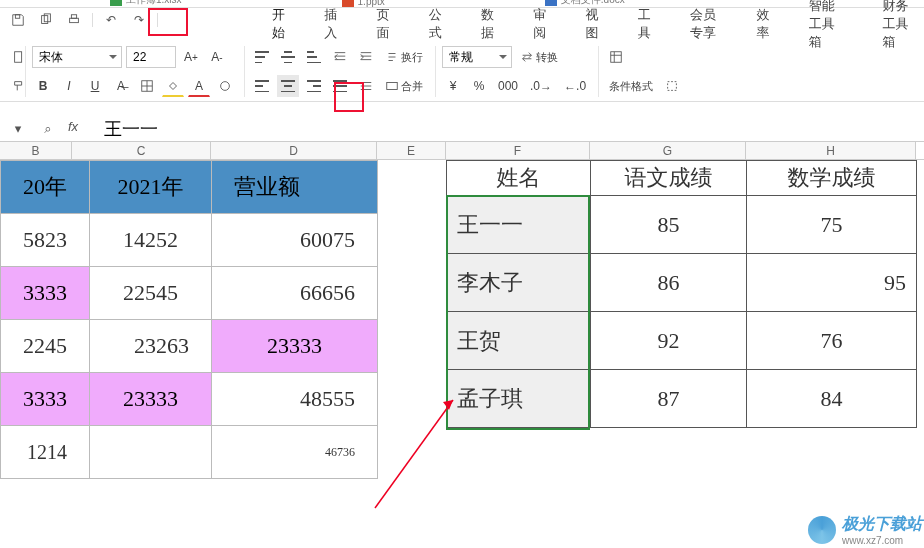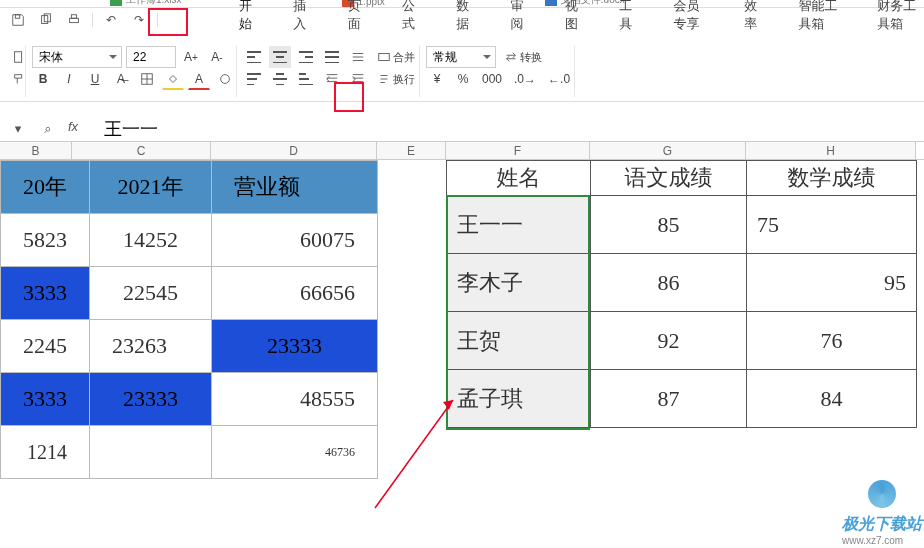--- a/index.html
+++ b/index.html
@@ -9,27 +9,27 @@
   .file-tab { display: flex; align-items: center; gap: 4px; font-size: 10px; color: #777; }
   .file-icon { width: 12px; height: 12px; display: inline-block; }
   .icon-s { background: #3a9e4d; }
   .icon-p { background: #d84a2a; }
   .icon-w { background: #3a72c4; }
   
   .qat { display: flex; height: 24px; align-items: center; padding: 0 6px; gap: 4px; }
   .qat button { background: none; border: none; width: 24px; height: 20px; cursor: pointer; color: #555; font-size: 12px; display: flex; align-items: center; justify-content: center; }
   .qat .sep { width: 1px; height: 14px; background: #ddd; margin: 0 2px; }
   
-  .menu-tabs { display: flex; height: 22px; align-items: flex-end; padding-left: 85px; gap: 26px; font-size: 13px; }
+  .menu-tabs { display: flex; height: 22px; align-items: center; padding-left: 118px; gap: 26px; font-size: 13px; }
   .menu-tab { cursor: pointer; padding: 2px 6px; color: #444; }
   .menu-tab.active { color: #222; }
   .highlight-box { position: absolute; border: 2px solid #e13; pointer-events: none; }
   
   .ribbon { display: flex; height: 60px; border-bottom: 1px solid #ddd; padding: 4px 8px; gap: 6px; align-items: stretch; }
-  .ribbon-group { display: flex; flex-direction: column; justify-content: flex-start; border-right: 1px solid #e5e5e5; }
+  .ribbon-group { display: flex; flex-direction: column; justify-content: space-between; border-right: 1px solid #e5e5e5; padding-right: 8px; }
   .ribbon-row { display: flex; align-items: center; gap: 4px; }
   .rb { background: none; border: 1px solid transparent; height: 22px; min-width: 22px; padding: 0 3px; cursor: pointer; display: flex; align-items: center; justify-content: center; font-size: 12px; color: #444; }
   .font-select { border: 1px solid #ccc; height: 22px; padding: 0 18px 0 6px; font-size: 12px; background: #fff; position: relative; min-width: 90px; text-align: left; }
   .size-select { border: 1px solid #ccc; height: 22px; padding: 0 12px 0 6px; font-size: 12px; background: #fff; min-width: 50px; text-align: left; }
   .dropdown-caret { position: absolute; right: 4px; top: 8px; border: 4px solid transparent; border-top-color: #666; }
   
   .align-ic { width: 14px; height: 12px; display: flex; flex-direction: column; justify-content: space-between; }
   .align-ic span { height: 1.5px; background: #555; }
   
   .fx-bar { display: flex; height: 26px; align-items: center; border-bottom: 1px solid #ccc; padding: 0 8px; gap: 10px; margin-top: 14px; }
@@ -37,30 +37,30 @@
   .fx-input { flex: 1; border: none; font-size: 18px; font-family: SimSun; padding-left: 6px; outline: none; }
   
   .grid-area { position: relative; }
   .col-headers { display: flex; height: 18px; border-bottom: 1px solid #ccc; }
   .col-h { border-right: 1px solid #ccc; text-align: center; font-size: 12px; color: #666; line-height: 18px; background: #f7f7f7; }
   
   table.main { border-collapse: collapse; position: absolute; left: 0; top: 18px; }
   table.main td { border: 1px solid #bbb; padding: 0 22px; font-size: 22px; height: 53px; font-family: SimSun, serif; }
   
   .blue-bg { background: #4a8ec4; color: #000; }
-  .orange-bg { background: #1d4ed8; color: #000; }
+  .orange-bg { background: #f0abfc; color: #000; }
   
   table.right { border-collapse: collapse; position: absolute; top: 18px; }
   table.right th { border: 1.5px solid #555; font-size: 22px; font-weight: 400; height: 35px; font-family: SimSun; padding: 0 10px; background: #fff; }
   table.right td { border: 1.5px solid #555; font-size: 22px; height: 58px; font-family: SimSun; padding: 0 10px; }
   .sel-col { background: #efefef; }
   
   .sel-outline { position: absolute; border: 2px solid #2e8b3d; pointer-events: none; }
   
-  .watermark { position: absolute; right: 2px; bottom: 2px; display: flex; align-items: center; gap: 6px; font-size: 16px; color: #4aa0d8; font-style: italic; font-weight: 600; flex-direction: column; }
+  .watermark { position: absolute; right: 2px; bottom: 2px; display: flex; align-items: center; gap: 6px; font-size: 16px; color: #4aa0d8; font-style: italic; font-weight: 600; }
   .wm-logo { width: 28px; height: 28px; border-radius: 50%; background: conic-gradient(#4aa0d8, #7dc4e8, #4aa0d8); position: relative; }
   .wm-url { font-size: 10px; color: #888; font-style: normal; font-weight: 400; display: block; }
 
   svg.ic { width: 14px; height: 14px; }
   .underline-red { border-bottom: 2px solid #d33; }
   .underline-yellow { border-bottom: 2px solid #ec3; }
 </style>
 </head>
 <body>
 
@@ -172,61 +172,20 @@
           </svg>
         </button>
     </div>
   </div>
 
   <div class="ribbon-group">
     <div class="ribbon-row">
       <button class="rb">
           <div class="align-ic">
             <span></span>
-            <span style="width:60%"></span>
-            <span></span>
-          </div>
-        </button>
-      <button class="rb" style="background:#e8e8e8;">
-          <div class="align-ic">
-            <span></span>
-            <span style="width:60%;margin:0 auto"></span>
-            <span></span>
-          </div>
-        </button>
-      <button class="rb">
-          <div class="align-ic">
-            <span></span>
-            <span style="width:60%;margin-left:auto"></span>
-            <span></span>
-          </div>
-        </button>
-      <button class="rb">
-          <div class="align-ic">
-            <span></span>
-            <span></span>
-            <span></span>
-          </div>
-        </button>
-      <button class="rb">
-          <svg class="ic" viewBox="0 0 16 16">
-            <path d="M2 4h12M2 8h12M2 12h12" stroke="#555"></path>
-          </svg>
-        </button>
-      <button class="rb">
-          <svg class="ic" viewBox="0 0 16 16">
-            <rect x="2" y="4" width="12" height="8" fill="none" stroke="#555"></rect>
-          </svg>
-          <span style="margin-left:2px;font-size:11px">合并</span>
-        </button>
-    </div>
-    <div class="ribbon-row">
-      <button class="rb">
-          <div class="align-ic">
-            <span></span>
             <span style="width:70%"></span>
             <span style="width:50%"></span>
           </div>
         </button>
       <button class="rb">
           <div class="align-ic">
             <span style="width:60%;margin:0 auto"></span>
             <span></span>
             <span style="width:60%;margin:0 auto"></span>
           </div>
@@ -246,20 +205,61 @@
       <button class="rb">
           <svg class="ic" viewBox="0 0 16 16">
             <path d="M2 3h12M2 7h12M2 11h12 M2 5l3 3-3 3" fill="none" stroke="#555"></path>
           </svg>
         </button>
       <button class="rb">
           <svg class="ic" viewBox="0 0 16 16">
             <path d="M4 4h8M4 8h8M4 12h5" fill="none" stroke="#555"></path>
           </svg>
           <span style="margin-left:2px;font-size:11px">换行</span>
+        </button>
+    </div>
+    <div class="ribbon-row">
+      <button class="rb">
+          <div class="align-ic">
+            <span></span>
+            <span style="width:60%"></span>
+            <span></span>
+          </div>
+        </button>
+      <button class="rb" style="background:#e8e8e8;">
+          <div class="align-ic">
+            <span></span>
+            <span style="width:60%;margin:0 auto"></span>
+            <span></span>
+          </div>
+        </button>
+      <button class="rb">
+          <div class="align-ic">
+            <span></span>
+            <span style="width:60%;margin-left:auto"></span>
+            <span></span>
+          </div>
+        </button>
+      <button class="rb">
+          <div class="align-ic">
+            <span></span>
+            <span></span>
+            <span></span>
+          </div>
+        </button>
+      <button class="rb">
+          <svg class="ic" viewBox="0 0 16 16">
+            <path d="M2 4h12M2 8h12M2 12h12" stroke="#555"></path>
+          </svg>
+        </button>
+      <button class="rb">
+          <svg class="ic" viewBox="0 0 16 16">
+            <rect x="2" y="4" width="12" height="8" fill="none" stroke="#555"></rect>
+          </svg>
+          <span style="margin-left:2px;font-size:11px">合并</span>
         </button>
     </div>
   </div>
 
   <div class="ribbon-group">
     <div class="ribbon-row">
       <button class="font-select" style="min-width:70px"><span>常规</span><span class="dropdown-caret"></span></button>
       <button class="rb">
           <svg class="ic" viewBox="0 0 16 16">
             <path d="M3 6h10M10 3l3 3-3 3M13 10H3M6 7l-3 3 3 3" fill="none" stroke="#555"></path>
@@ -270,20 +270,41 @@
     <div class="ribbon-row">
       <button class="rb">¥</button>
       <button class="rb">%</button>
       <button class="rb">000</button>
       <button class="rb">.0→</button>
       <button class="rb">←.0</button>
     </div>
   </div>
 
 
+  <div class="ribbon-group" style="border-right:none">
+    <div class="ribbon-row">
+      <button class="rb">
+          <svg class="ic" viewBox="0 0 16 16">
+            <rect x="2" y="2" width="12" height="12" fill="none" stroke="#555"></rect>
+            <line x1="2" y1="6" x2="14" y2="6" stroke="#555"></line>
+            <line x1="6" y1="2" x2="6" y2="14" stroke="#555"></line>
+          </svg>
+        </button>
+    </div>
+    <div class="ribbon-row">
+      <button class="rb">
+          <span style="font-size:11px">条件格式</span>
+        </button>
+      <button class="rb">
+          <svg class="ic" viewBox="0 0 16 16">
+            <rect x="3" y="3" width="10" height="10" fill="none" stroke="#555" stroke-dasharray="2"></rect>
+          </svg>
+        </button>
+    </div>
+  </div>
 </div>
 
 <div class="highlight-box" style="left:334px; top:82px; width:30px; height:30px;"></div>
 
 <div class="fx-bar">
   <button class="fx-btn">▾</button>
   <button class="fx-btn">⌕</button>
   <span class="fx-btn" style="font-style:italic">fx</span>
   <input class="fx-input" value="王一一" style="">
 </div>
@@ -311,21 +332,21 @@
           <td style="text-align:center">14252</td>
           <td style="text-align:right">60075</td>
         </tr>
     <tr>
           <td class="orange-bg" style="text-align:right">3333</td>
           <td style="text-align:center">22545</td>
           <td style="text-align:right">66656</td>
         </tr>
     <tr>
           <td style="text-align:right">2245</td>
-          <td style="text-align:left">23263</td>
+          <td style="text-align:right">23263</td>
           <td class="orange-bg" style="text-align:center">23333</td>
         </tr>
     <tr>
           <td class="orange-bg" style="text-align:right">3333</td>
           <td class="orange-bg" style="text-align:center">23333</td>
           <td style="text-align:right">48555</td>
         </tr>
     <tr style="height:20px">
           <td style="text-align:right;font-size:20px">1214</td>
           <td></td>
@@ -337,21 +358,21 @@
   <table class="right" style="left:446px;">
     <tbody>
         <tr>
       <th class="sel-col" style="width:144px">姓名</th>
       <th style="width:156px">语文成绩</th>
       <th style="width:170px">数学成绩</th>
     </tr>
     <tr>
           <td class="sel-col">王一一</td>
           <td style="text-align:center">85</td>
-          <td style="">75</td>
+          <td style="text-align:center">75</td>
         </tr>
     <tr>
           <td class="sel-col">李木子</td>
           <td style="text-align:center">86</td>
           <td style="text-align:right">95</td>
         </tr>
     <tr>
           <td class="sel-col">王贺</td>
           <td style="text-align:center">92</td>
           <td style="text-align:center">76</td>

